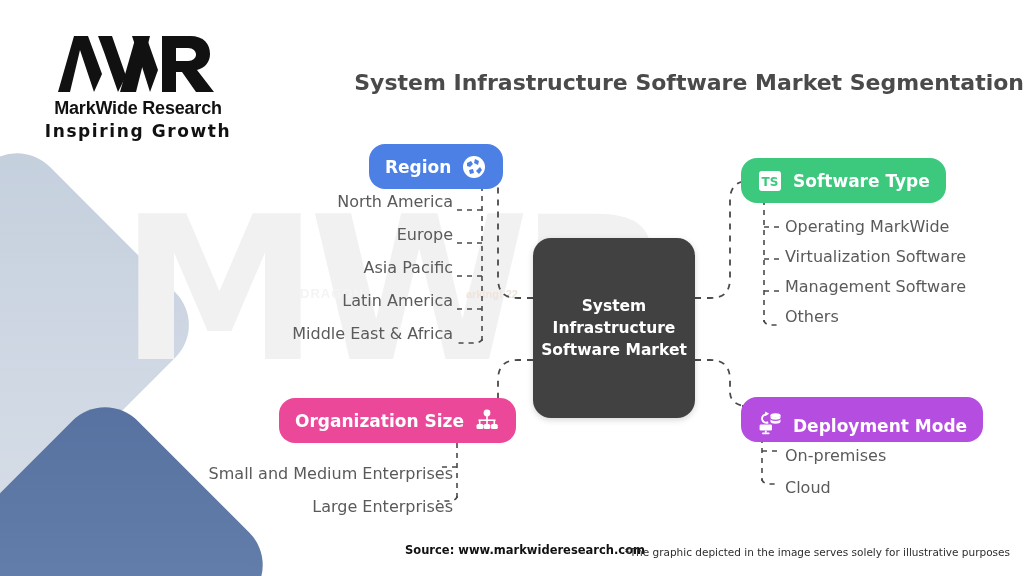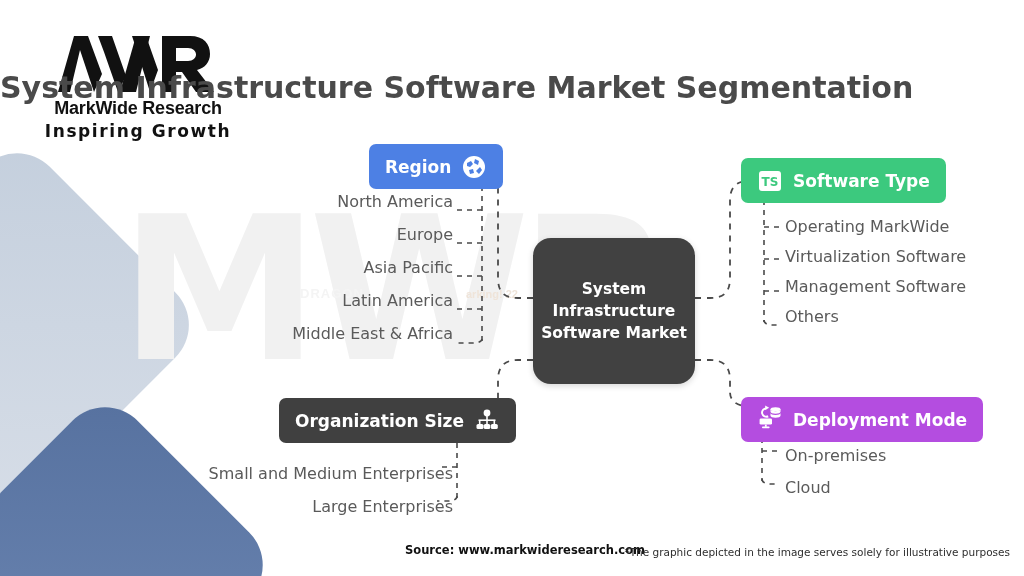--- a/index.html
+++ b/index.html
@@ -82,40 +82,40 @@
     color: #111;
     letter-spacing: 1.6px;
     margin-top: 2px;
     font-family: "DejaVu Sans", sans-serif;
   }
 
   
   #page-title {
     position: absolute;
     left: 0; right: 0; top: 70px;
-    text-align: left;
-    font-size: 30px;
+    text-align: right;
+    font-size: 22px;
     font-weight: 700;
     color: #4a4a4a;
     z-index: 5;
     font-family: "DejaVu Sans", sans-serif;
   }
 
   
   #diagram { position: absolute; inset: 0; z-index: 3; }
   #connectors { position: absolute; inset: 0; z-index: 2; }
 
   .badge {
     position: absolute;
     display: flex;
     align-items: center;
     gap: 10px;
     height: 45px;
-    padding: 12px 16px;
-    border-radius: 7px;
+    padding: 6px 16px;
+    border-radius: 16px;
     color: #fff;
     font-size: 17px;
     font-weight: 700;
     white-space: nowrap;
     z-index: 6;
     font-family: "DejaVu Sans", sans-serif;
   }
   .badge .badge-icon {
     display: inline-flex;
     align-items: center;
@@ -125,21 +125,21 @@
   }
 
   #badge-region        { left: 369px; top: 144px; }
   #badge-software-type { left: 741px; top: 158px; }
   #badge-org-size      { left: 279px; top: 398px; }
   #badge-deploy-mode   { left: 741px; top: 397px; align-items: flex-end; }
 
   #center-node {
     position: absolute;
     left: 533px; top: 238px;
-    width: 162px; height: 146px;
+    width: 162px; height: 180px;
     background: #414141;
     border-radius: 18px;
     display: flex;
     align-items: center;
     justify-content: center;
     text-align: center;
     color: #ffffff;
     font-size: 15.5px;
     font-weight: 700;
     line-height: 22px;
@@ -280,21 +280,21 @@
   <div class="badge" id="badge-software-type" style="background: rgb(60, 201, 126); justify-content: space-between;">
     <span class="badge-icon">
       <svg width="26" height="26" viewBox="0 0 26 26" aria-hidden="true">
         <rect x="2" y="3" width="22" height="20" rx="3" fill="#ffffff"></rect>
         <text x="13" y="18" text-anchor="middle" font-family="DejaVu Sans, sans-serif" font-size="12" font-weight="700" fill="#3cc97e">TS</text>
       </svg>
     </span>
     <span>Software Type</span>
   </div>
 
-  <div class="badge" id="badge-org-size" style="background: #404040;">
+  <div class="badge" id="badge-org-size" style="background: #ec4899;">
     <span>Organization Size</span>
     <span class="badge-icon">
       <svg width="26" height="26" viewBox="0 0 26 26" aria-hidden="true">
         <g fill="#ffffff">
           <circle cx="13" cy="5" r="3.4"></circle>
           <rect x="12.2" y="8" width="1.6" height="4"></rect>
           <rect x="4.5" y="11.4" width="17" height="1.6"></rect>
           <rect x="4.9" y="12.4" width="1.6" height="3.6"></rect>
           <rect x="12.2" y="12.4" width="1.6" height="3.6"></rect>
           <rect x="19.5" y="12.4" width="1.6" height="3.6"></rect>

